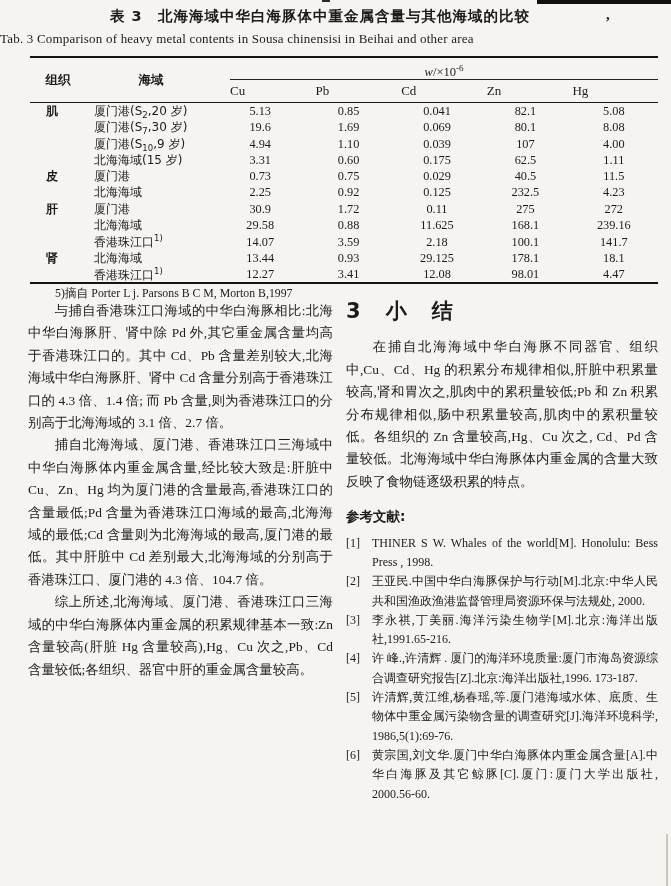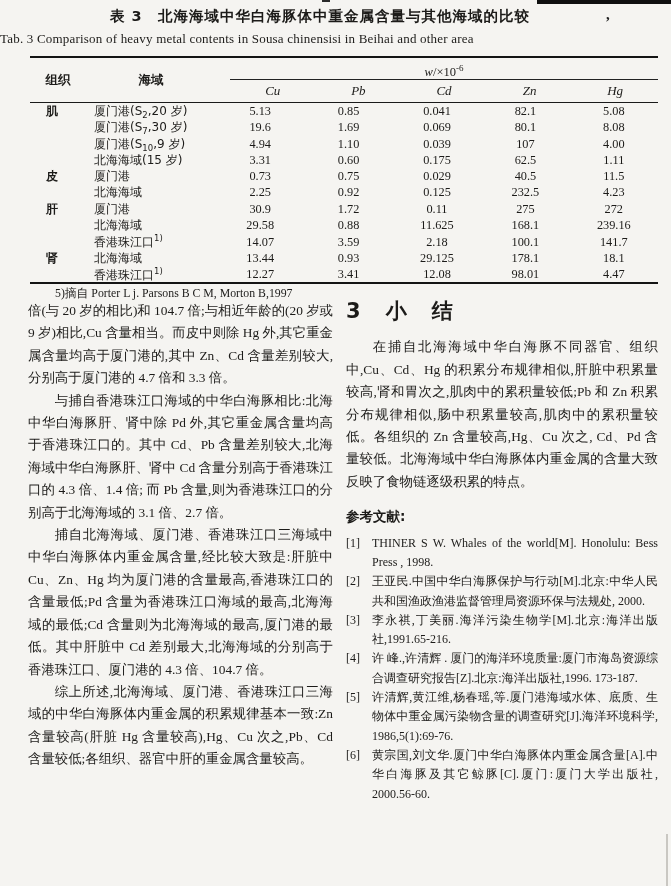--- a/index.html
+++ b/index.html
@@ -33,21 +33,21 @@
   .rule-thin{height:0;border-top:1.3px solid #1a1a1a;}
   .thead{display:flex;align-items:stretch;height:44px;}
   .thead-left{width:186px;display:flex;align-items:center;}
   .th-tissue{width:56px;text-align:center;font-weight:bold;font-family:"DejaVu Sans","Liberation Sans",sans-serif;font-size:12.5px;}
   .th-area{width:130px;text-align:center;font-weight:bold;font-family:"DejaVu Sans","Liberation Sans",sans-serif;font-size:12.5px;}
   .thead-right{flex:1;display:flex;flex-direction:column;}
   .unit-row{height:21px;line-height:21px;text-align:center;border-bottom:1px solid #222;margin-left:14px;font-size:12.5px;}
   .unit-row i{font-family:"Liberation Serif",serif;}
   .unit-row sup{font-size:9px;}
   .metals-row{height:22px;display:grid;grid-template-columns:repeat(5,1fr);align-items:center;margin-left:14px;}
-  .metals-row span{text-align:center;font-size:13px;font-style:italic;}
+  .metals-row span{text-align:left;font-size:13px;}
   .tbody .trow{display:grid;grid-template-columns:56px 130px repeat(5,1fr);height:16.3px;align-items:center;}
   .td-tissue{padding-left:16px;font-weight:bold;font-family:"DejaVu Sans","Liberation Sans",sans-serif;font-size:12px;}
   .td-area{padding-left:8px;white-space:nowrap;font-family:"DejaVu Sans","Liberation Sans",sans-serif;font-size:12px;}
   .td-area sub{font-size:8.5px;}
   .td-area sup{font-size:8.5px;}
   .td-val{text-align:center;font-size:12.3px;}
   .footnote{position:absolute;left:55px;top:286px;font-size:11.8px;}
 
   
   .col{position:absolute;text-align:justify;font-size:13.4px;line-height:22.4px;}
@@ -196,21 +196,20 @@
         <div class="td-val">12.08</div>
         <div class="td-val">98.01</div>
         <div class="td-val">4.47</div>
       </div>
     </div>
   <div class="rule-thick"></div>
 </div>
 <div class="footnote">5)摘自 Porter L j.  Parsons B C M, Morton B,1997</div>
 
 <div class="col col-left">
-    <p class="para">倍(与 20 岁的相比)和 104.7 倍;与相近年龄的(20 岁或 9 岁)相比,Cu 含量相当。而皮中则除 Hg 外,其它重金属含量均高于厦门港的,其中 Zn、Cd 含量差别较大,分别高于厦门港的 4.7 倍和 3.3 倍。</p>
     <p class="para indent">与捕自香港珠江口海域的中华白海豚相比:北海中华白海豚肝、肾中除 Pd 外,其它重金属含量均高于香港珠江口的。其中 Cd、Pb 含量差别较大,北海海域中华白海豚肝、肾中 Cd 含量分别高于香港珠江口的 4.3 倍、1.4 倍; 而 Pb 含量,则为香港珠江口的分别高于北海海域的 3.1 倍、2.7 倍。</p>
     <p class="para indent">捕自北海海域、厦门港、香港珠江口三海域中中华白海豚体内重金属含量,经比较大致是:肝脏中 Cu、Zn、Hg 均为厦门港的含量最高,香港珠江口的含量最低;Pd 含量为香港珠江口海域的最高,北海海域的最低;Cd 含量则为北海海域的最高,厦门港的最低。其中肝脏中 Cd 差别最大,北海海域的分别高于香港珠江口、厦门港的 4.3 倍、104.7 倍。</p>
     <p class="para indent">综上所述,北海海域、厦门港、香港珠江口三海域的中华白海豚体内重金属的积累规律基本一致:Zn 含量较高(肝脏 Hg 含量较高),Hg、Cu 次之,Pb、Cd 含量较低;各组织、器官中肝的重金属含量较高。</p>
   </div>
 
 <div class="col col-right">
   <p class="para section-head"><span>3</span>　<span>小　结</span></p>
   <p class="para indent">在捕自北海海域中华白海豚不同器官、组织中,Cu、Cd、Hg 的积累分布规律相似,肝脏中积累量较高,肾和胃次之,肌肉中的累积量较低;Pb 和 Zn 积累分布规律相似,肠中积累量较高,肌肉中的累积量较低。各组织的 Zn 含量较高,Hg、Cu 次之, Cd、Pd 含量较低。北海海域中华白海豚体内重金属的含量大致反映了食物链逐级积累的特点。</p>
   <p class="para refs-head">参考文献:</p>
   <div class="refs">

